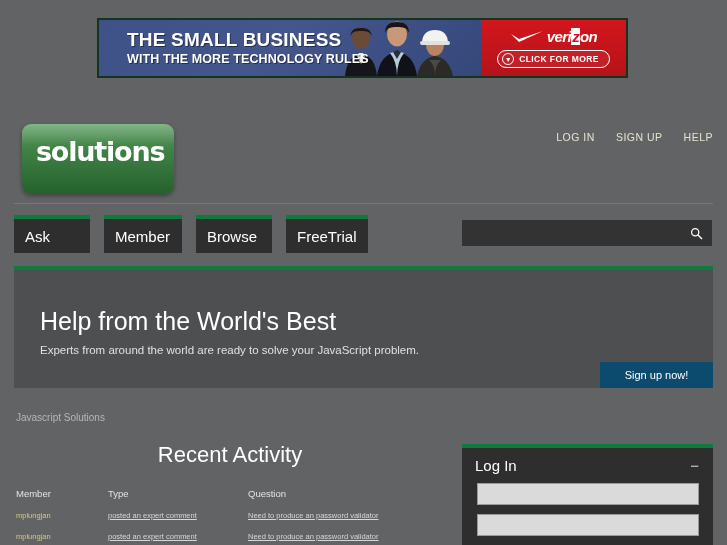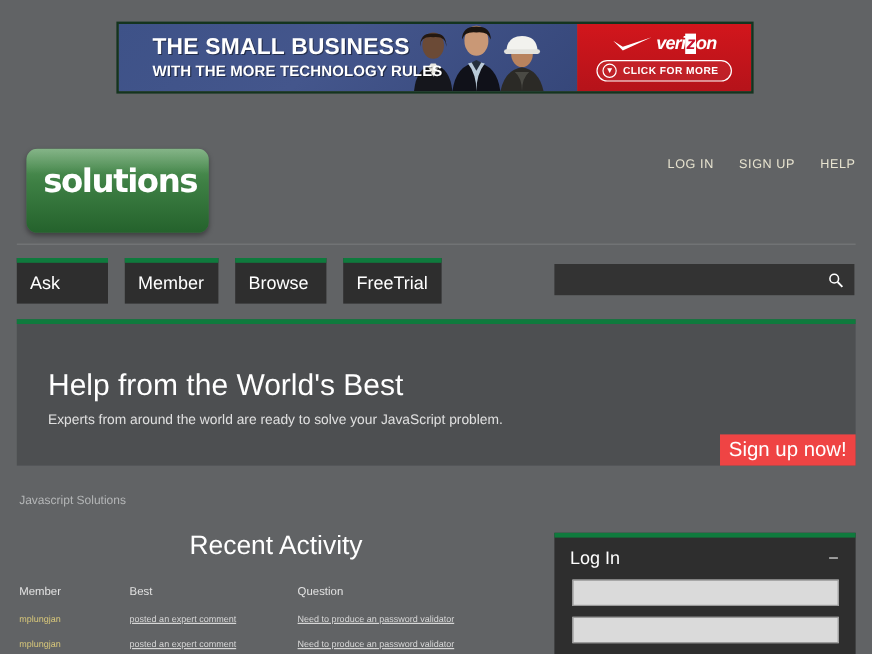--- a/index.html
+++ b/index.html
@@ -133,22 +133,22 @@
   .hero-title {
     position:absolute; left:26px; top:37px;
     color:#ffffff; font-size:25px; font-weight:normal;
   }
   .hero-sub {
     position:absolute; left:26px; top:74px;
     color:#e0e0e0; font-size:11.5px;
   }
   .signup-btn {
     position:absolute; right:0; bottom:0;
-    width:113px; height:26px; background:#ef4444;
-    border:none; color:#ffffff; font-size:17px;
+    width:113px; height:26px; background:#0c4a6e;
+    border:none; color:#ffffff; font-size:11px;
     font-family:"Liberation Sans", sans-serif; cursor:pointer;
   }
 
   
   .breadcrumb {
     position:absolute; left:16px; top:412px;
     color:#b4b6b7; font-size:10px;
   }
 
   
@@ -282,21 +282,21 @@
   </div>
 
   <div class="breadcrumb">Javascript Solutions</div>
 
   <div class="activity">
     <h2>Recent Activity</h2>
     <table class="act-table">
       <thead>
         <tr>
           <th class="col-member">Member</th>
-          <th class="col-type">Best</th>
+          <th class="col-type">Type</th>
           <th>Question</th>
         </tr>
       </thead>
       <tbody>
         <tr>
           <td class="c-member">mplungjan</td>
           <td class="c-type">posted an expert comment</td>
           <td class="c-question">Need to produce an password validator</td>
         </tr>
         <tr>

